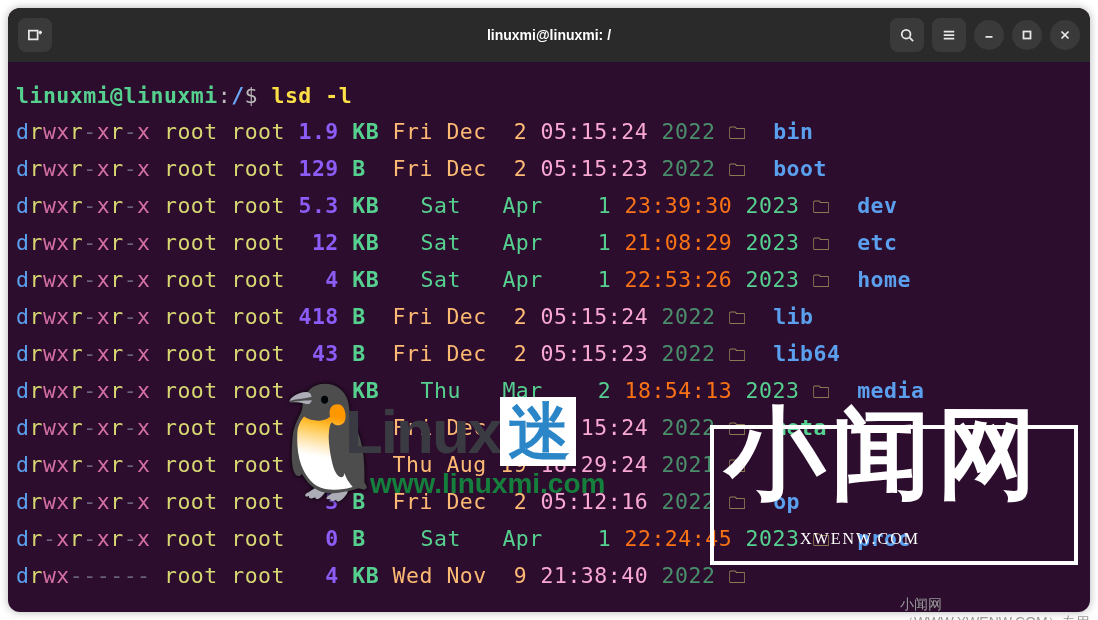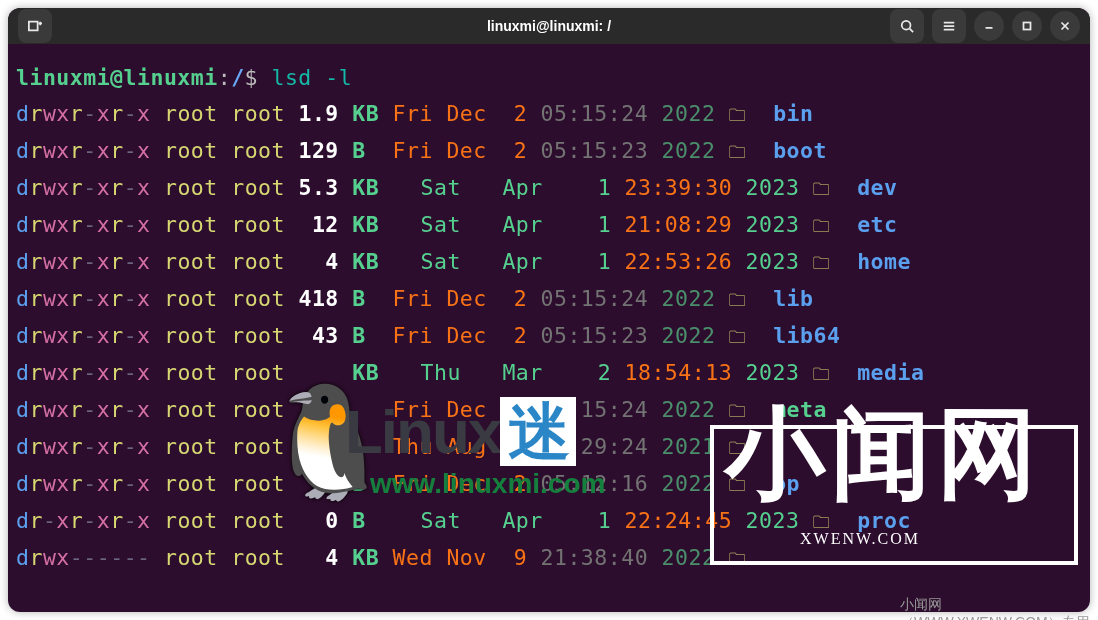--- a/index.html
+++ b/index.html
@@ -16,21 +16,21 @@
     left: 8px;
     top: 8px;
     width: 1082px;
     height: 604px;
     background: #2d0d2d;
     border-radius: 12px;
     overflow: hidden;
     box-shadow: 0 0 8px rgba(0,0,0,0.3);
   }
   .titlebar {
-    height: 36px;
+    height: 54px;
     background: #2a2a2a;
     display: flex;
     align-items: center;
     justify-content: space-between;
     padding: 0 10px;
     border-top-left-radius: 12px;
     border-top-right-radius: 12px;
   }
   .titlebar-left { display: flex; align-items: center; gap: 8px; }
   .titlebar-right { display: flex; align-items: center; gap: 8px; }
@@ -65,35 +65,35 @@
     line-height: 36px;
     letter-spacing: 0.5px;
     color: #ccc;
     white-space: pre;
     font-weight: 500;
   }
   .prompt-user { color: #55d08f; font-weight: 600; margin-top: 40px; }
   .prompt-colon { color: #bbb; }
   .prompt-path { color: #6aa8f7; font-weight: 600; }
   .prompt-dollar { color: #bbb; }
-  .cmd { color: #14b8a6; }
+  .cmd { color: #fde047; font-weight: bold; }
   .row { display: block; }
   .perm { }
   .perm .d { color: #5aa0ee; }
   .perm .r { color: #d7d872; }
   .perm .w { color: #d46fa3; }
   .perm .x { color: #d46fa3; }
   .perm .dash { color: #6b6480; }
   .owner { color: #d7d872; }
-  .sz { color: #ffffff; font-weight: 600; }
+  .sz { color: #8b5cf6; font-weight: 600; }
   .sz-unit { color: #55d08f; font-weight: 600; }
   .daygreen { color: #55d08f; margin-left: 28px; }
-  .daydim { color: #f97316; }
+  .daydim { color: #fdba74; }
   .timegreen { color: #f97316; }
-  .timedim { color: #737373; text-align: right; }
+  .timedim { color: #f9a8d4; text-align: right; }
   .yeargreen { color: #55d08f; }
   .yeardim { color: #4a8f6b; }
   .icon-folder { color: #d7d872; font-size: 17px; }
   .fname { color: #5aa0ee; font-weight: 600; }
   .fname-green { color: #55d08f; font-weight: 600; }
   .tux {
     position: absolute;
     left: 260px;
     top: 378px;
     font-size: 110px;

